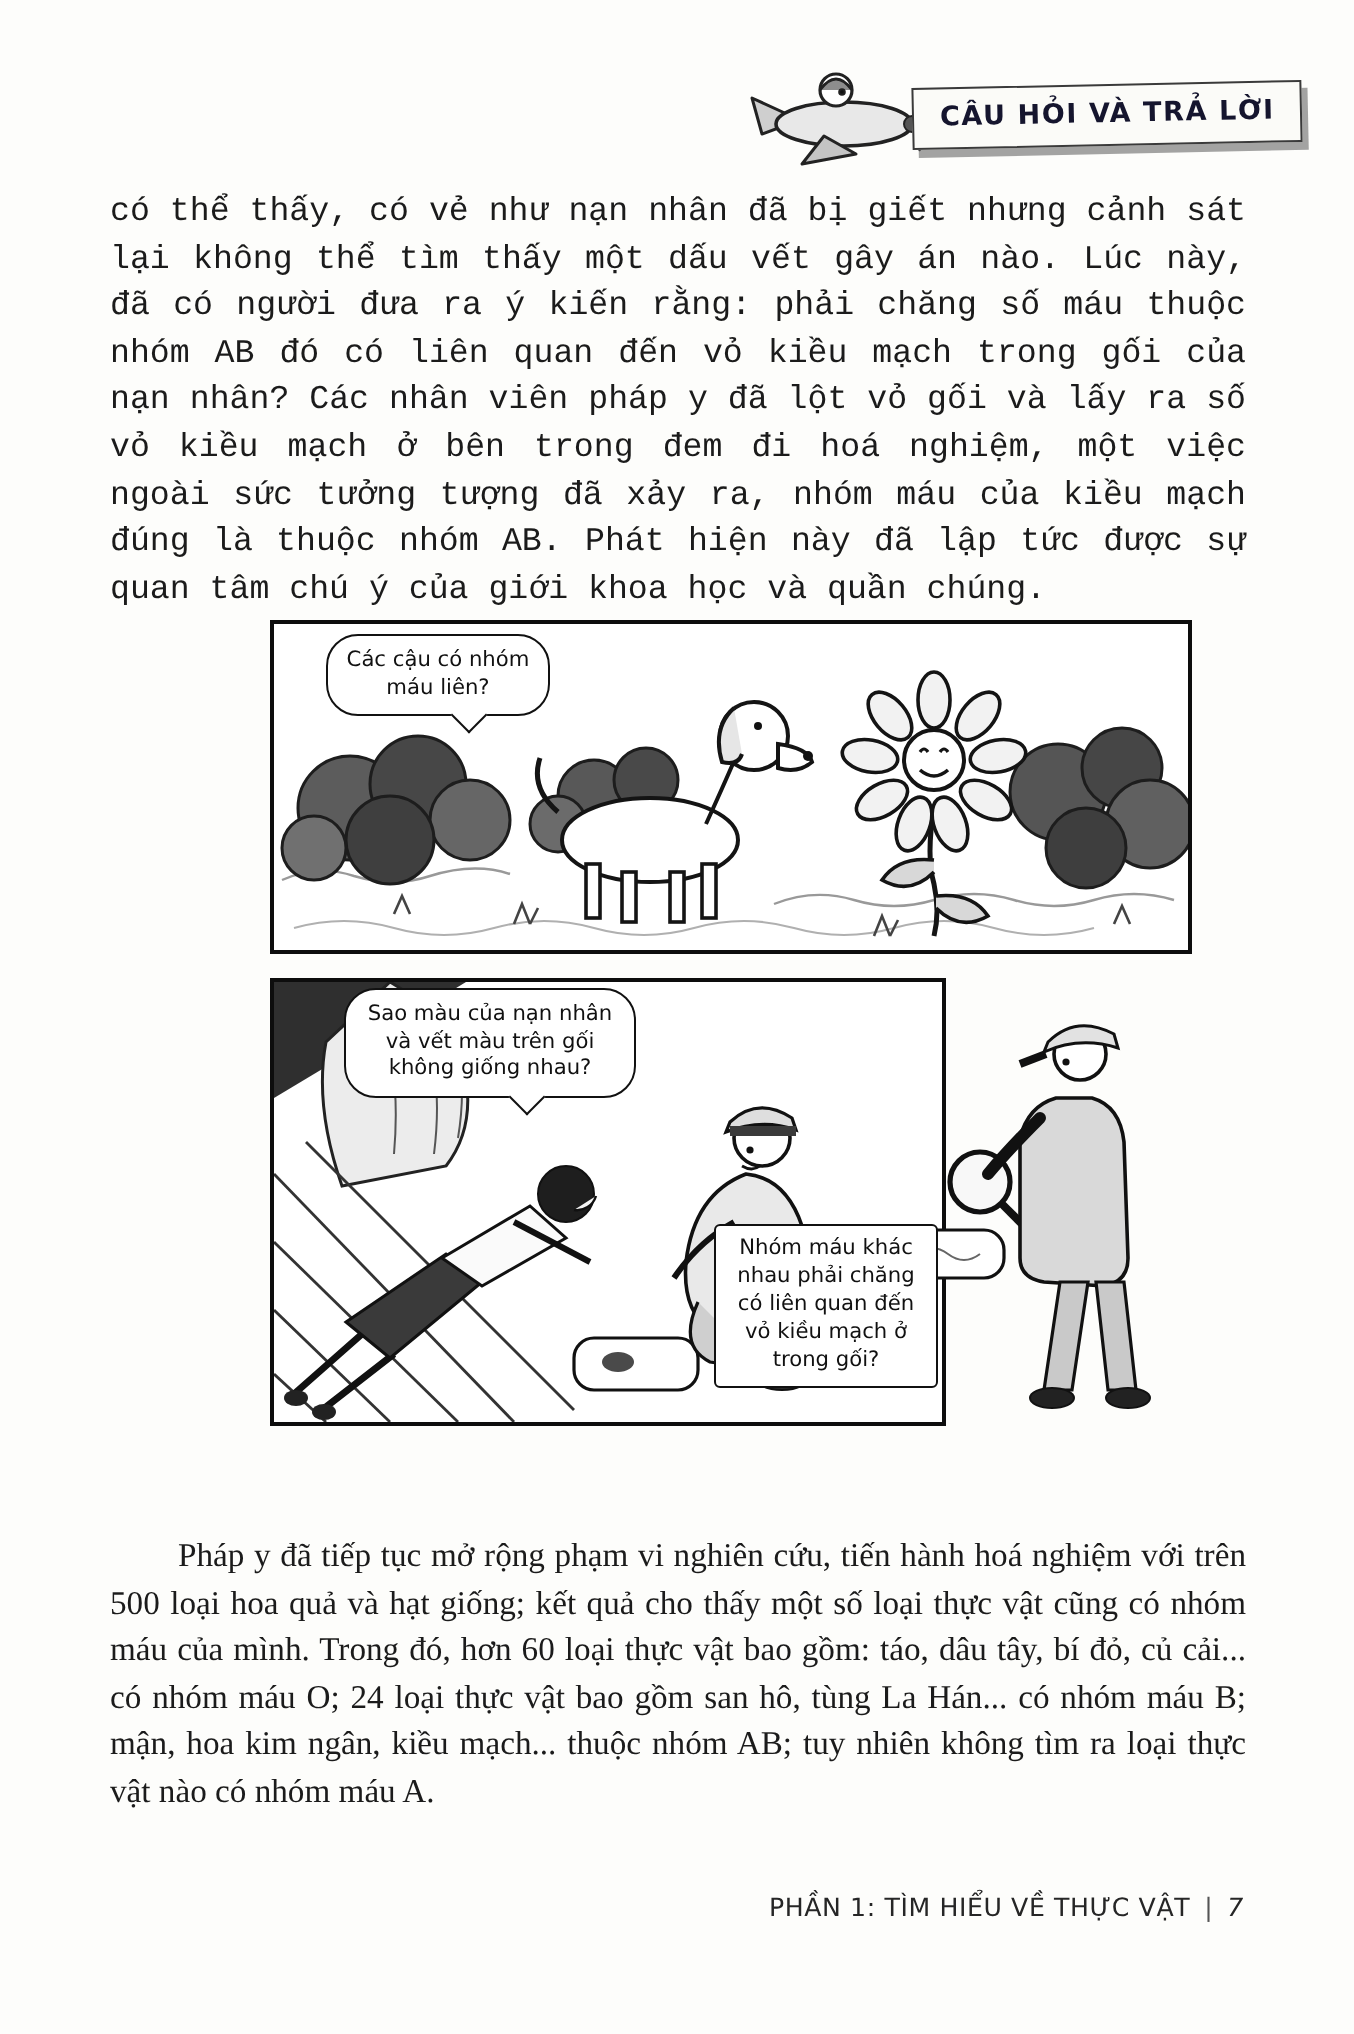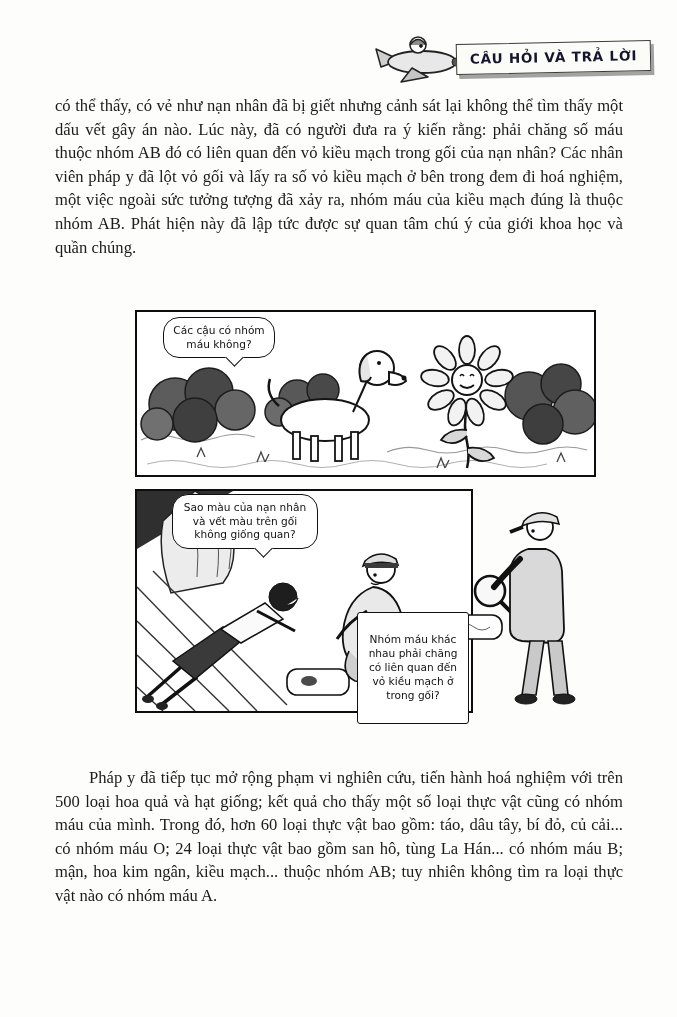--- a/index.html
+++ b/index.html
@@ -36,21 +36,21 @@
   
   .body-text {
     position: absolute;
     left: 55px;
     width: 568px;
     margin: 0;
     font-size: 16.6px;
     line-height: 23.6px;
     text-align: justify;
   }
-  .para1 { top: 94px; }
+  .para1 { top: 94px; font-family: Liberation Mono, monospace; }
   .para2 { top: 766px; text-indent: 34px; }
 
   
   .panel {
     position: absolute;
     background: #ffffff;
     border: 2px solid #0d0d0d;
     box-sizing: border-box;
   }
   .panel1 { left: 135px; top: 310px; width: 461px; height: 167px; }
@@ -71,21 +71,21 @@
     line-height: 1.28;
     text-align: center;
     color: #111;
   }
   .bubble-box {
     position: absolute;
     z-index: 6;
     background: #ffffff;
     border: 1.7px solid #111;
     border-radius: 3px;
-    padding: 20px 6px;
+    padding: 5px 6px;
     font-family: "DejaVu Sans", sans-serif;
     font-size: 10.6px;
     line-height: 1.32;
     text-align: center;
     color: #111;
   }
   .b1a { left: 163px; top: 317px; width: 94px; }
   .b1b { left: 504px; top: 424px; width: 76px; }
   .b2a { left: 172px; top: 494px; width: 128px; }
   .b2b { left: 357px; top: 612px; width: 98px; }
@@ -201,21 +201,21 @@
       </g>
 
       <g stroke="#444" stroke-width="1.3" fill="none">
         <path d="M120 150 l4 -10 l4 10 M128 150 l4 -8"></path>
         <path d="M300 156 l4 -10 l4 10 M308 156 l4 -8"></path>
         <path d="M60 145 l4 -9 l4 9"></path>
         <path d="M420 150 l4 -9 l4 9"></path>
       </g>
     </svg>
   </div>
-  <div class="bubble b1a tail-bottom">Các cậu có nhóm máu không?</div>
+  <div class="bubble b1a tail-bottom">Các cậu có nhóm máu liên?</div>
 
   <div class="panel panel2">
     <svg class="scene" viewBox="0 0 334 220" preserveAspectRatio="none">
       <polygon points="0,0 96,0 40,34 0,58" fill="#2f2f2f"></polygon>
       <g>
         <path d="M58 0 q32 18 38 48 q4 26 -10 44 l-52 10 q-14 -40 -8 -72 z" fill="#ececec" stroke="#222" stroke-width="1.5"></path>
         <path d="M50 10 q14 30 10 76 M68 6 q18 32 12 80 M86 14 q12 28 6 64" fill="none" stroke="#555" stroke-width="1"></path>
       </g>
       <g stroke="#333" stroke-width="1.4" fill="none">
         <path d="M0 96 L120 220"></path>
@@ -268,19 +268,22 @@
       <path d="M76 24 q14 -14 33 -4 l2 7 q-19 -6 -37 2 z" fill="#e2e2e2" stroke-width="1.5"></path>
       <path d="M75 30 l-13 5" stroke-width="4"></path>
       <circle cx="85" cy="34" r="1.8" fill="#111" stroke="none"></circle>
       <path d="M82 144 l-8 54 l14 0 l8 -54 z" fill="#c9c9c9" stroke-width="1.6"></path>
       <path d="M100 144 l6 54 l14 0 l-6 -54 z" fill="#c9c9c9" stroke-width="1.6"></path>
       <ellipse cx="78" cy="202" rx="11" ry="5" fill="#222"></ellipse>
       <ellipse cx="116" cy="202" rx="11" ry="5" fill="#222"></ellipse>
     </g>
   </svg>
 
-  <div class="bubble b2a tail-bottom">Sao màu của nạn nhân và vết màu trên gối không giống quan?</div>
+  <div class="bubble b2a tail-bottom">Sao màu của nạn nhân và vết màu trên gối không giống nhau?</div>
   <div class="bubble-box b2b">Nhóm máu khác nhau phải chăng có liên quan đến vỏ kiều mạch ở trong gối?</div>
 
   <p class="body-text para2">Pháp y đã tiếp tục mở rộng phạm vi nghiên cứu, tiến hành hoá nghiệm với trên 500 loại hoa quả và hạt giống; kết quả cho thấy một số loại thực vật cũng có nhóm máu của mình. Trong đó, hơn 60 loại thực vật bao gồm: táo, dâu tây, bí đỏ, củ cải... có nhóm máu O; 24 loại thực vật bao gồm san hô, tùng La Hán... có nhóm máu B; mận, hoa kim ngân, kiều mạch... thuộc nhóm AB; tuy nhiên không tìm ra loại thực vật nào có nhóm máu A.</p>
 
+  <div class="footer">
+    <span>PHẦN 1: TÌM HIỂU VỀ THỰC VẬT</span><span class="sep">|</span><span class="pagenum">7</span>
+  </div>
 
 </div>
 
 </body></html>

